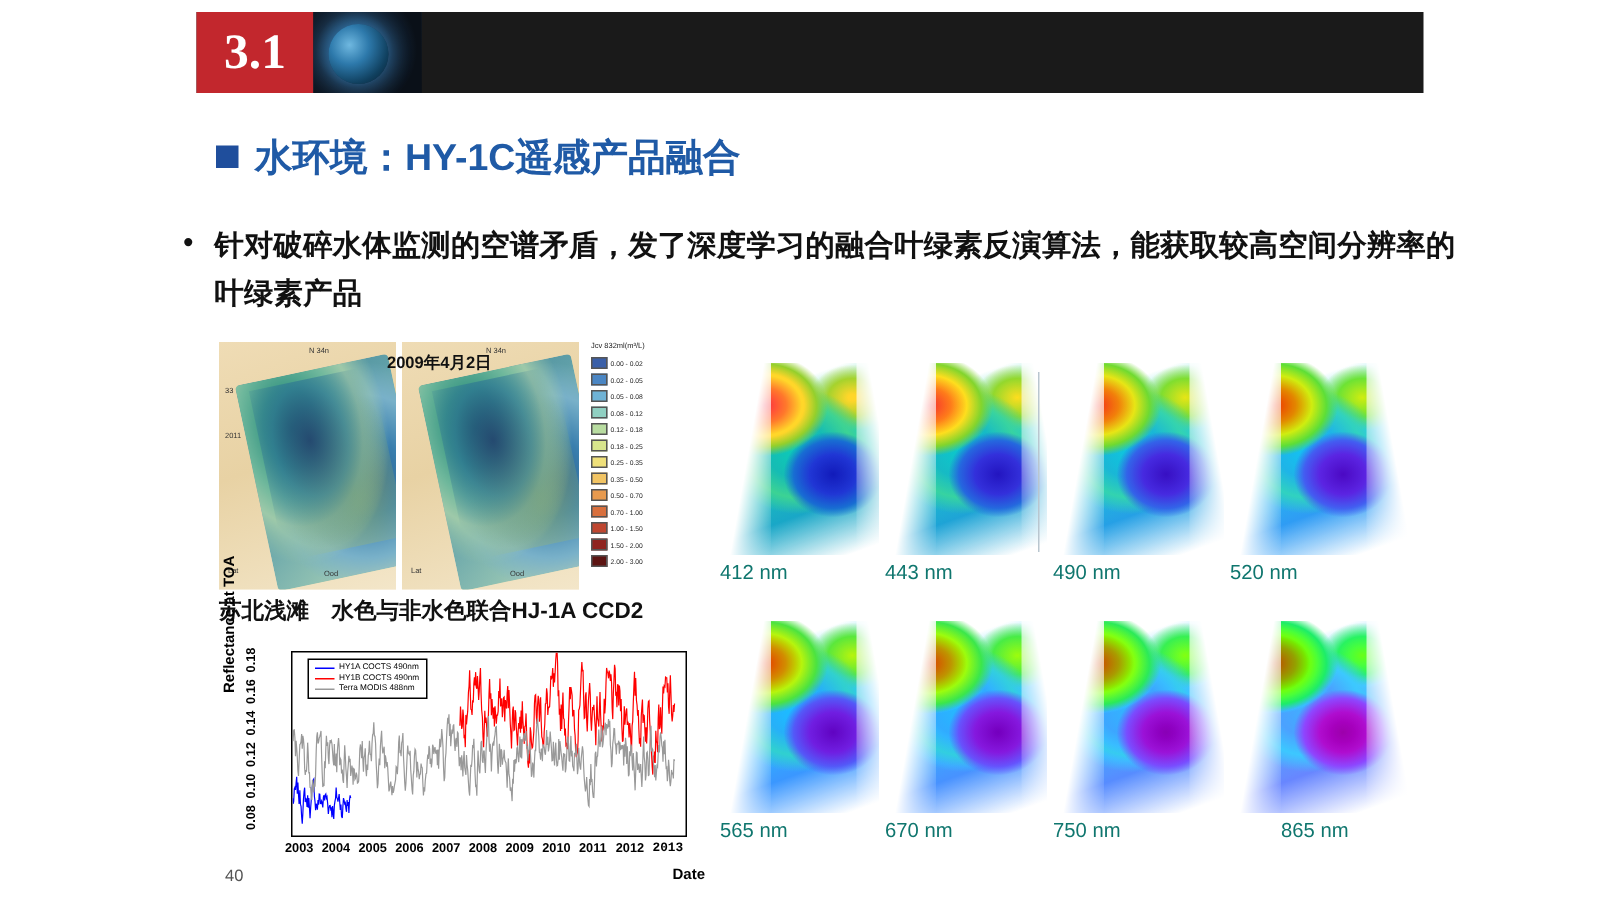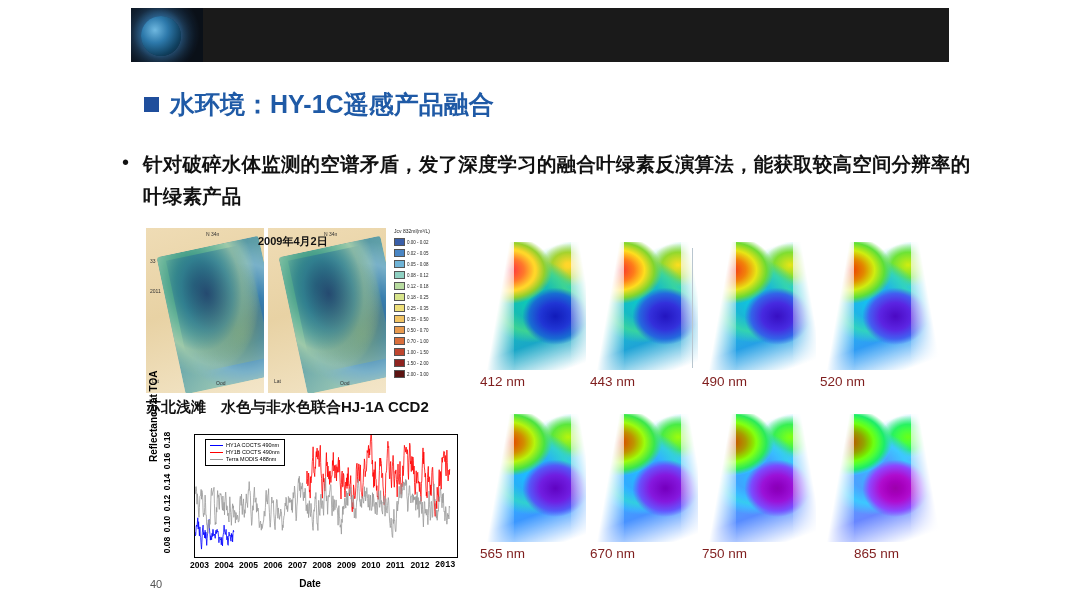--- a/index.html
+++ b/index.html
@@ -127,21 +127,21 @@
   .chart-legend{
     position:absolute;left:10px;top:4px;border:1px solid #000;background:#fff;
     padding:2px 4px;font-size:5.5px;line-height:7px;z-index:5;
   }
   .cl-row{display:flex;align-items:center;gap:3px;white-space:nowrap;}
   .cl-line{width:13px;height:0;border-top:1.2px solid #000;display:inline-block;}
   .chart-xtick{
     position:absolute;font-size:8.5px;font-weight:bold;color:#000;white-space:nowrap;text-align:right;
   }
   .chart-xlabel{
-    position:absolute;top:150px;width:100%;text-align:center;font-size:10px;font-weight:bold;color:#000;
+    position:absolute;top:150px;width:100%;text-align:right;font-size:10px;font-weight:bold;color:#000;
   }
   
   .bands{
     position:absolute;left:476px;top:242px;width:580px;height:340px;
   }
   .band{
     position:absolute;width:128px;height:128px;overflow:hidden;background:#ffffff;
   }
   .band-img{
     position:absolute;left:0;top:0;width:100%;height:100%;
@@ -154,34 +154,35 @@
   }
   .band-white-l{
     position:absolute;left:0;top:0;width:30%;height:100%;
     background:linear-gradient(100deg,#ffffff 0%,#ffffff 55%, rgba(255,255,255,0) 100%);
   }
   .band-white-r{
     position:absolute;right:0;top:0;width:26%;height:100%;
     background:linear-gradient(260deg,#ffffff 0%,#ffffff 45%, rgba(255,255,255,0) 100%);
   }
   .band-label{
-    position:absolute;font-size:13.5px;color:#7f1d1d;white-space:nowrap;
+    position:absolute;font-size:13.5px;color:#0f766e;white-space:nowrap;
   }
   .divider{
     position:absolute;left:692px;top:248px;width:1px;height:120px;background:#b9c6cf;
   }
   
   .pagenum{
     position:absolute;left:150px;top:578px;font-size:11px;color:#555;
   }
 </style>
 </head>
 <body>
 
 <div class="header">
+  <div class="hdr-num">3.1</div>
   <div class="hdr-img"></div>
 </div>
 
 <div class="sec-head">
   <span class="sec-bullet"></span>
   <span>水环境：HY-1C遥感产品融合</span>
 </div>
 
 <div class="body-bullet">
   <span class="bb-dot">•</span>

